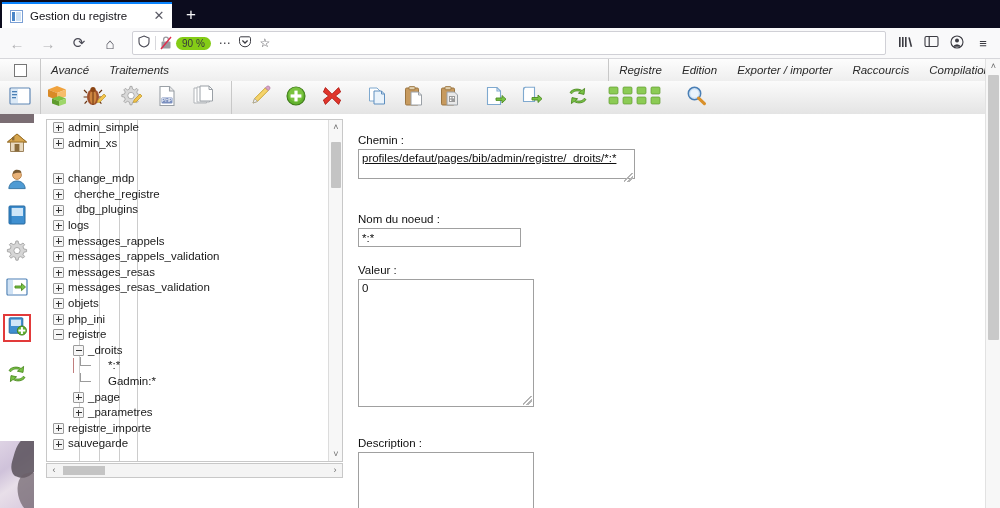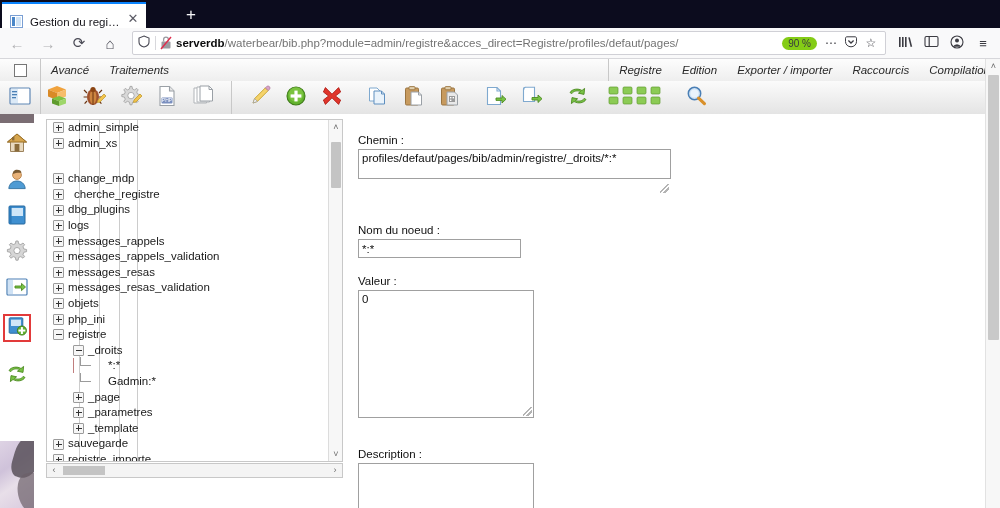--- a/index.html
+++ b/index.html
@@ -14,23 +14,23 @@
     -webkit-font-smoothing: antialiased;
   }
   .app { position: relative; width: 1000px; height: 508px; }
 
   
   .ff-tabbar {
     position: absolute; left: 0; top: 0; width: 1000px; height: 28px;
     background: #0c0c1e;
   }
   .ff-tab {
-    position: absolute; left: 2px; top: 2px; width: 144px; height: 26px;
+    position: absolute; left: 2px; top: 2px; width: 170px; height: 26px;
     background: #ffffff; border-top: 2px solid #0a84ff;
-    box-sizing: border-box; display: flex; align-items: flex-end;
+    box-sizing: border-box; display: flex; align-items: center;
   }
   .ff-tab-favicon {
     width: 13px; height: 13px; margin-left: 8px; flex: 0 0 auto;
     border: 1px solid #7a9fd4; box-sizing: border-box; background: #ffffff;
     position: relative;
   }
   .ff-tab-favicon::before {
     content: ""; position: absolute; left: 1px; top: 1px; width: 3px; height: 9px;
     background: #4a86c8;
   }
@@ -246,21 +246,21 @@
     position: absolute; left: 324px; top: 3px; width: 300px;
   }
   .f-label {
     font-size: 11.5px; color: #101010; margin: 16px 0 2px 0; line-height: 14px;
   }
   textarea.f, input.f {
     font-family: "Liberation Sans", sans-serif; font-size: 11.5px; color: #101010;
     border: 1px solid #a0a0a0; background: #ffffff; box-sizing: border-box;
     padding: 2px 3px; display: block; outline: none; resize: none;
   }
-  .ta-chemin { width: 313px; height: 30px; margin-bottom: 24px; }
+  .ta-chemin { width: 277px; height: 30px; margin-bottom: 13px; text-decoration: underline; }
   .in-nom { width: 163px; height: 19px; margin-bottom: 8px; }
   .ta-valeur { width: 176px; height: 128px; margin-bottom: 9px; }
   .ta-desc { width: 176px; height: 139px; }
   .grip {
     position: absolute; width: 9px; height: 9px; pointer-events: none;
     background:
       linear-gradient(135deg, transparent 0 40%, #b4b4b4 40% 52%, transparent 52% 100%),
       linear-gradient(135deg, transparent 0 65%, #b4b4b4 65% 78%, transparent 78% 100%);
   }
 
@@ -305,21 +305,20 @@
           </svg>
       </span>
       <span class="url-sep"></span>
       <span class="url-lock">
         <svg width="12" height="14" viewBox="0 0 12 14">
           <rect x="1.5" y="5.5" width="9" height="7" rx="1" fill="#9a9aa0"></rect>
           <path d="M3.6 5.5 V3.6 A2.4 2.4 0 0 1 8.4 3.6 V5.5" fill="none" stroke="#9a9aa0" stroke-width="1.3"></path>
           <line x1="1" y1="13" x2="11" y2="1" stroke="#e02b4c" stroke-width="1.4"></line>
         </svg>
       </span>
-      <span class="url-text"><b>serverdb</b><span>/waterbear/bib.php?module=admin/registre&amp;acces_direct=Registre/profiles/defaut/pages/</span></span>
       <span class="url-zoom">90 %</span>
       <span class="url-icons">
         <span class="ic">⋯</span>
         <span class="ic">
           <svg width="14" height="14" viewBox="0 0 14 14">
               <path d="M1.5 3.2 C1.5 2.3 2.2 1.8 3 1.8 H11 C11.8 1.8 12.5 2.3 12.5 3.2 V6.6 C12.5 9.6 10 11.8 7 11.8 C4 11.8 1.5 9.6 1.5 6.6 Z" fill="none" stroke="#3b3b42" stroke-width="1"></path>
               <path d="M4.4 5.6 L7 8 L9.6 5.6" fill="none" stroke="#3b3b42" stroke-width="1.3"></path>
             </svg>
         </span>
         <span class="ic">☆</span>
@@ -680,21 +679,21 @@
                 <span class="tree-label">admin_xs</span>
               </div>
               <div class="tree-row" style="padding-left: 6px; margin-top: 20px;">
                 <span class="tw plus"></span>
                 <span class="tree-label">change_mdp</span>
               </div>
               <div class="tree-row" style="padding-left: 6px; gap: 6px;">
                 <span class="tw plus"></span>
                 <span class="tree-label">cherche_registre</span>
               </div>
-              <div class="tree-row" style="padding-left: 6px;">
+              <div class="tree-row" style="padding-left: 6px; gap: 8px;">
                 <span class="tw plus"></span>
                 <span class="tree-label">dbg_plugins</span>
               </div>
               <div class="tree-row" style="padding-left: 6px;">
                 <span class="tw plus"></span>
                 <span class="tree-label">logs</span>
               </div>
               <div class="tree-row" style="padding-left: 6px;">
                 <span class="tw plus"></span>
                 <span class="tree-label">messages_rappels</span>
@@ -739,31 +738,27 @@
                 <span class="tree-label">Gadmin:*</span>
               </div>
               <div class="tree-row" style="padding-left: 26px;">
                 <span class="tw plus"></span>
                 <span class="tree-label">_page</span>
               </div>
               <div class="tree-row" style="padding-left: 26px;">
                 <span class="tw plus"></span>
                 <span class="tree-label">_parametres</span>
               </div>
-              <div class="tree-row" style="padding-left: 26px;">
-                <span class="tw plus"></span>
-                <span class="tree-label">_template</span>
+              <div class="tree-row" style="padding-left: 6px;">
+                <span class="tw plus"></span>
+                <span class="tree-label">registre_importe</span>
               </div>
               <div class="tree-row" style="padding-left: 6px;">
                 <span class="tw plus"></span>
                 <span class="tree-label">sauvegarde</span>
-              </div>
-              <div class="tree-row" style="padding-left: 6px;">
-                <span class="tw plus"></span>
-                <span class="tree-label">registre_importe</span>
               </div>
             </div>
         </div>
 
         <div class="vsb">
           <span class="vsb-arrow up">˄</span>
           <span class="vsb-thumb" style="top:22px;height:46px"></span>
           <span class="vsb-arrow down">˅</span>
         </div>
       </div>

